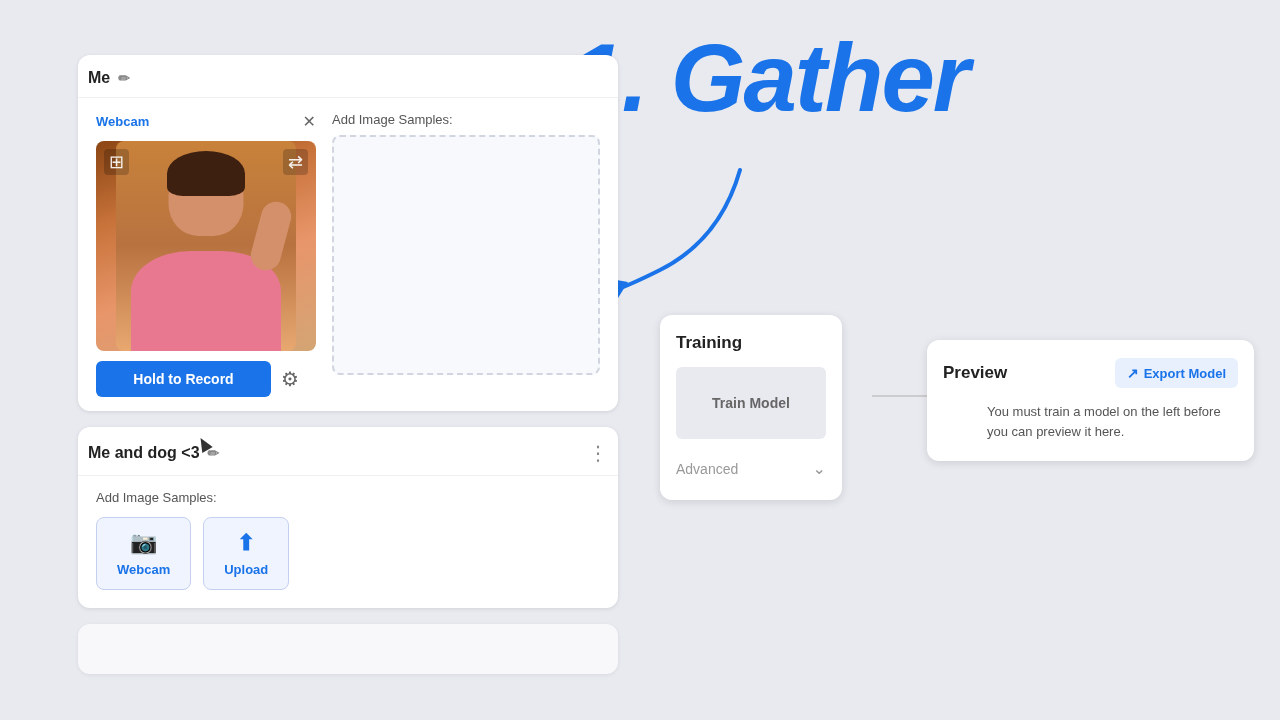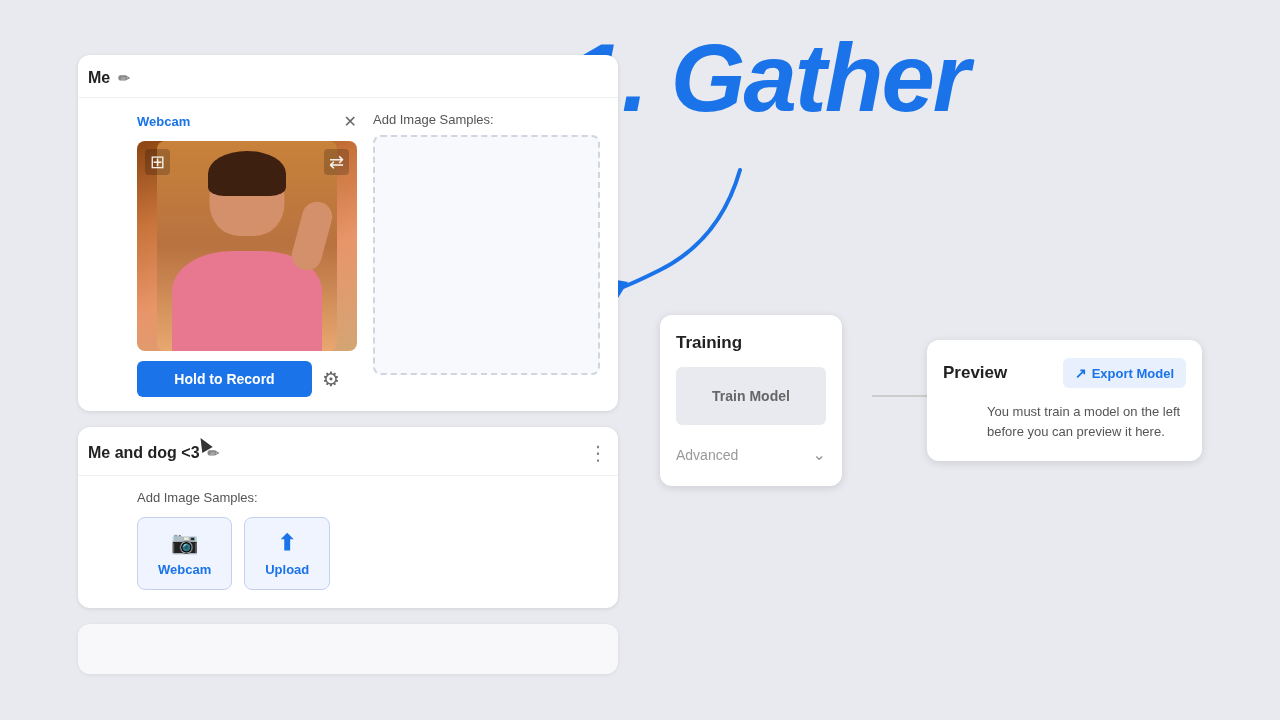--- a/index.html
+++ b/index.html
@@ -77,21 +77,20 @@
     }
     .more-icon {
       color: #888;
       font-size: 20px;
       cursor: pointer;
     }
 
     
     .card-body {
       padding: 14px 18px;
-      margin-left: 41px;
     }
 
     
     .webcam-section {
       display: flex;
       gap: 16px;
       align-items: flex-start;
     }
     .webcam-col {
       display: flex;
@@ -235,21 +234,21 @@
       font-size: 17px;
       font-weight: 700;
       color: #222;
       margin-bottom: 14px;
     }
     .train-model-btn {
       width: 100%;
       background: #e8eaf0;
       border: none;
       border-radius: 6px;
-      padding: 21px;
+      padding: 28px;
       font-size: 14px;
       font-weight: 600;
       color: #666;
       cursor: pointer;
       margin-bottom: 14px;
     }
     .advanced-row {
       display: flex;
       align-items: center;
       justify-content: space-between;
@@ -271,21 +270,21 @@
       width: 55px;
       height: 2px;
       background: #ccc;
     }
 
     
     .preview-panel {
       position: absolute;
       left: 927px;
       top: 340px;
-      width: 275px;
+      width: 327px;
       background: #fff;
       border-radius: 12px;
       box-shadow: 0 2px 8px rgba(0,0,0,0.12);
       padding: 18px 16px 20px;
     }
     .preview-header {
       display: flex;
       align-items: center;
       justify-content: space-between;
       margin-bottom: 14px;

